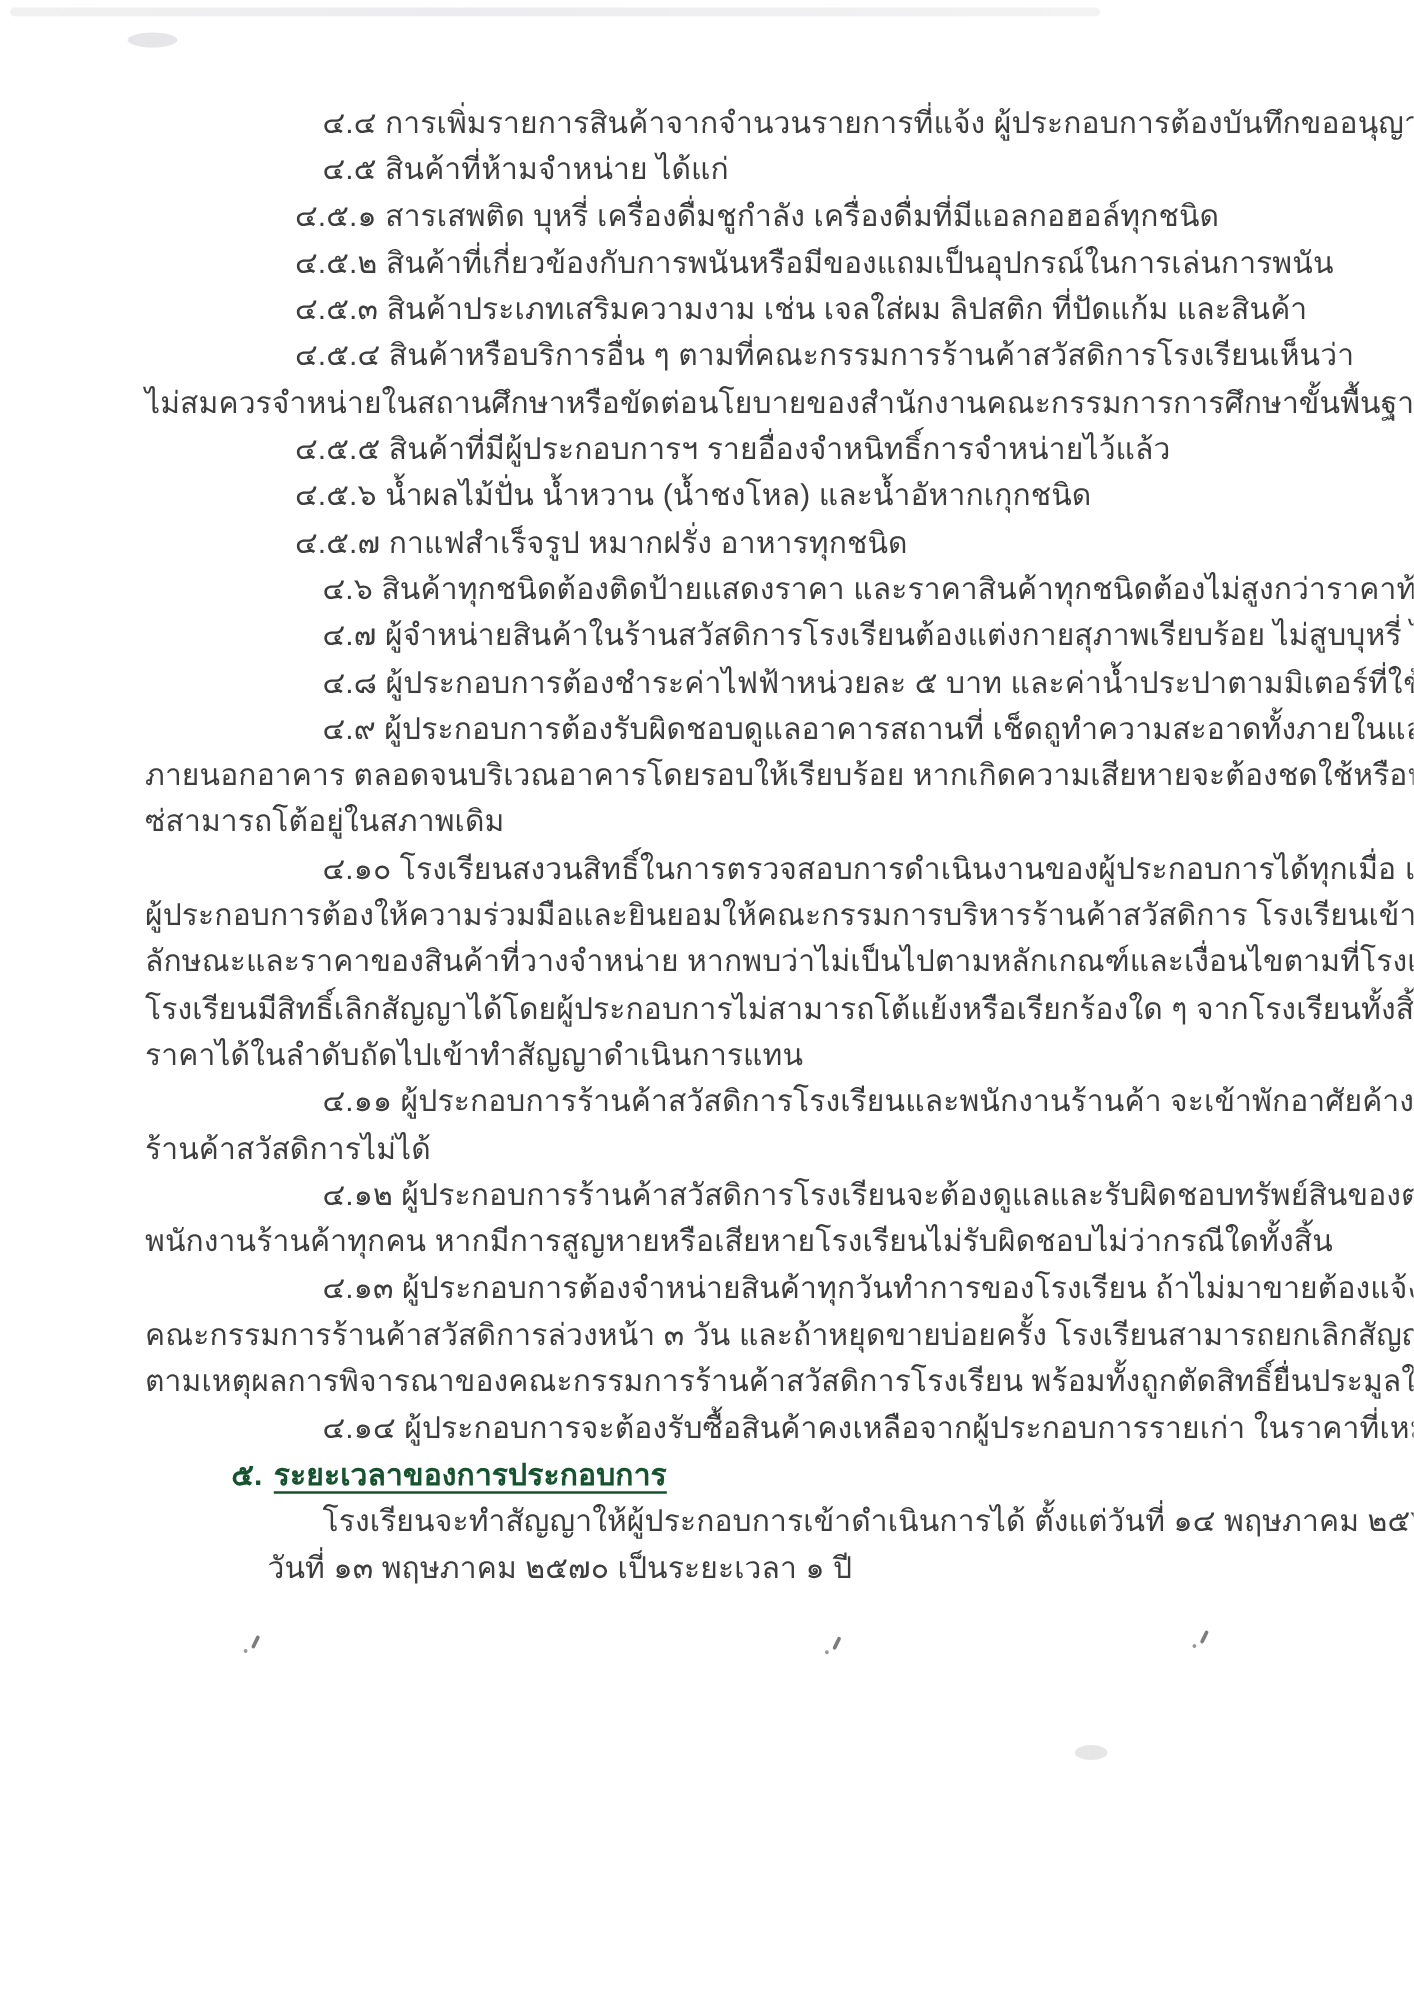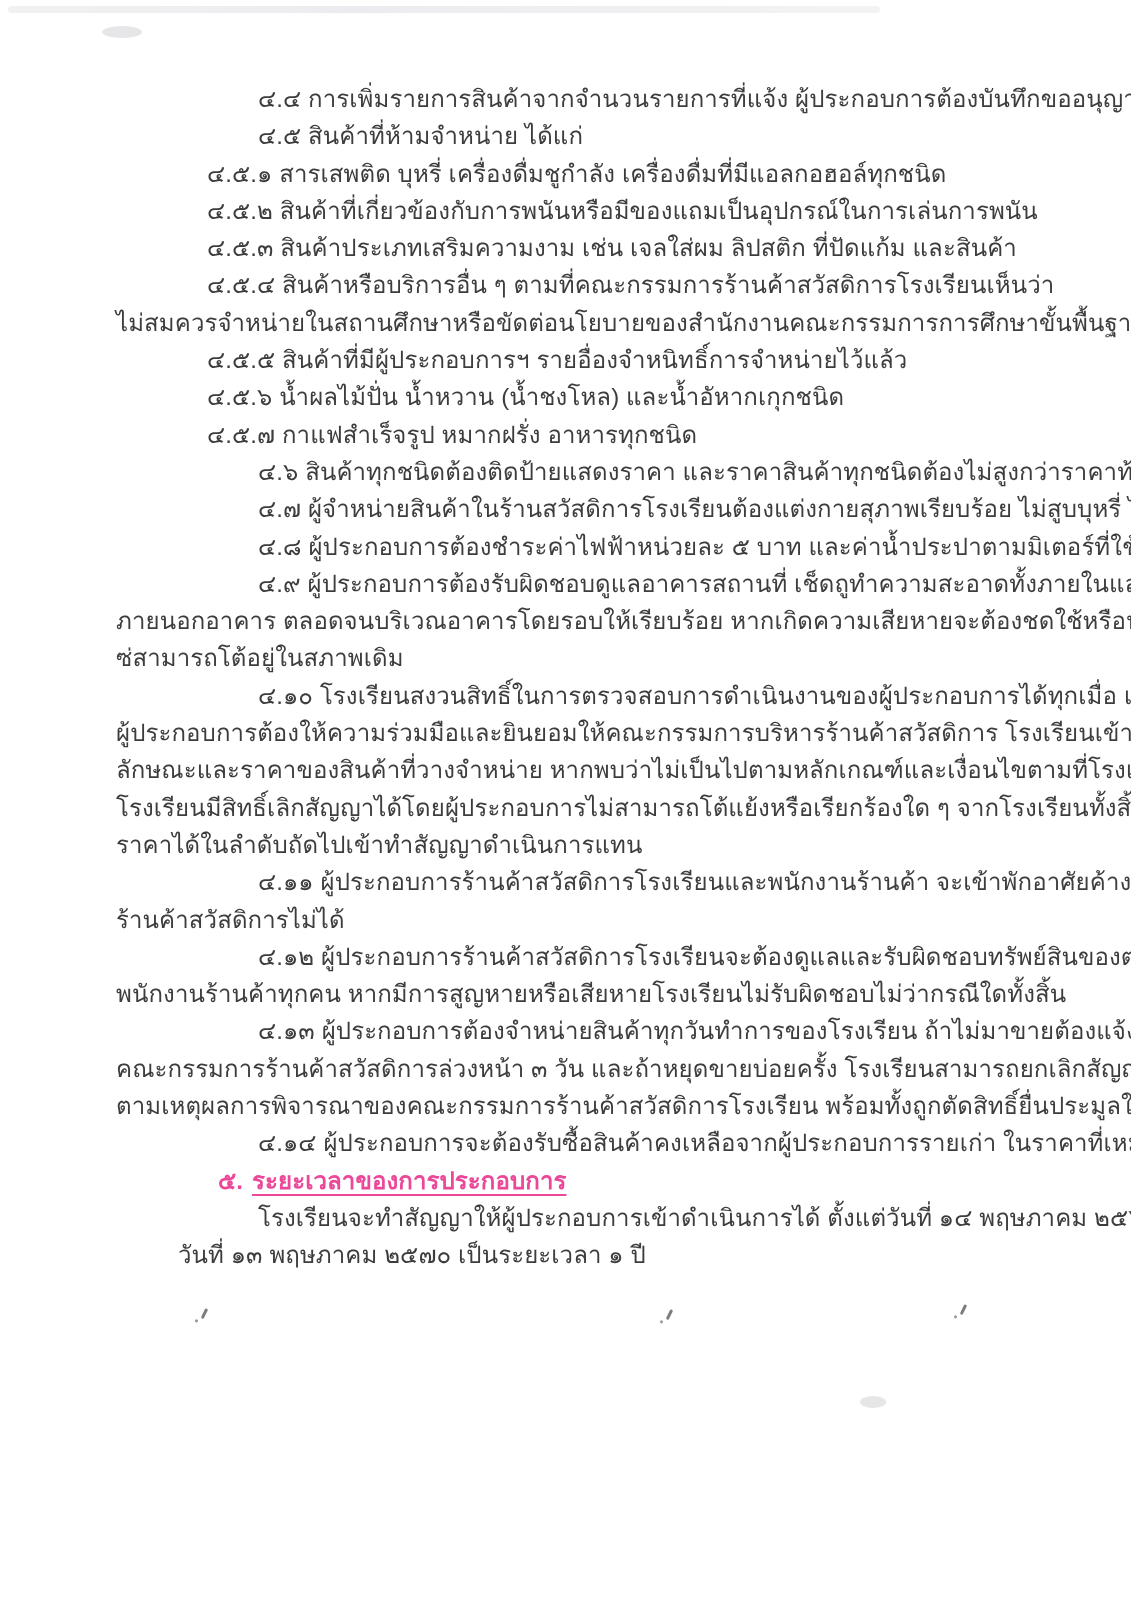--- a/index.html
+++ b/index.html
@@ -24,27 +24,27 @@
     font-size: 24px;
   }
   .line {
     height: 37.3px;
     line-height: 37.3px;
     white-space: nowrap;
     letter-spacing: 0.1px;
   }
   .line.cont    { margin-left: 0; }
   .line.item    { margin-left: 142px; }
-  .line.subitem { margin-left: 91px; }
+  .line.subitem { margin-left: 120px; }
   .line.para    { margin-left: 142px; }
-  .line.cont2   { margin-left: 62px; }
+  .line.cont2   { margin-left: 98px; }
   .line.heading {
-    margin-left: 102px;
+    margin-left: 69px;
     font-weight: bold;
-    color: #ec4899;
+    color: #14532d;
   }
   .line.heading .h-num { margin-right: 9px; }
   .line.heading .h-title {
     text-decoration: underline;
     text-underline-offset: 5px;
     text-decoration-thickness: 2px;
   }
   
   .scan-streak-top {
     position: absolute;

